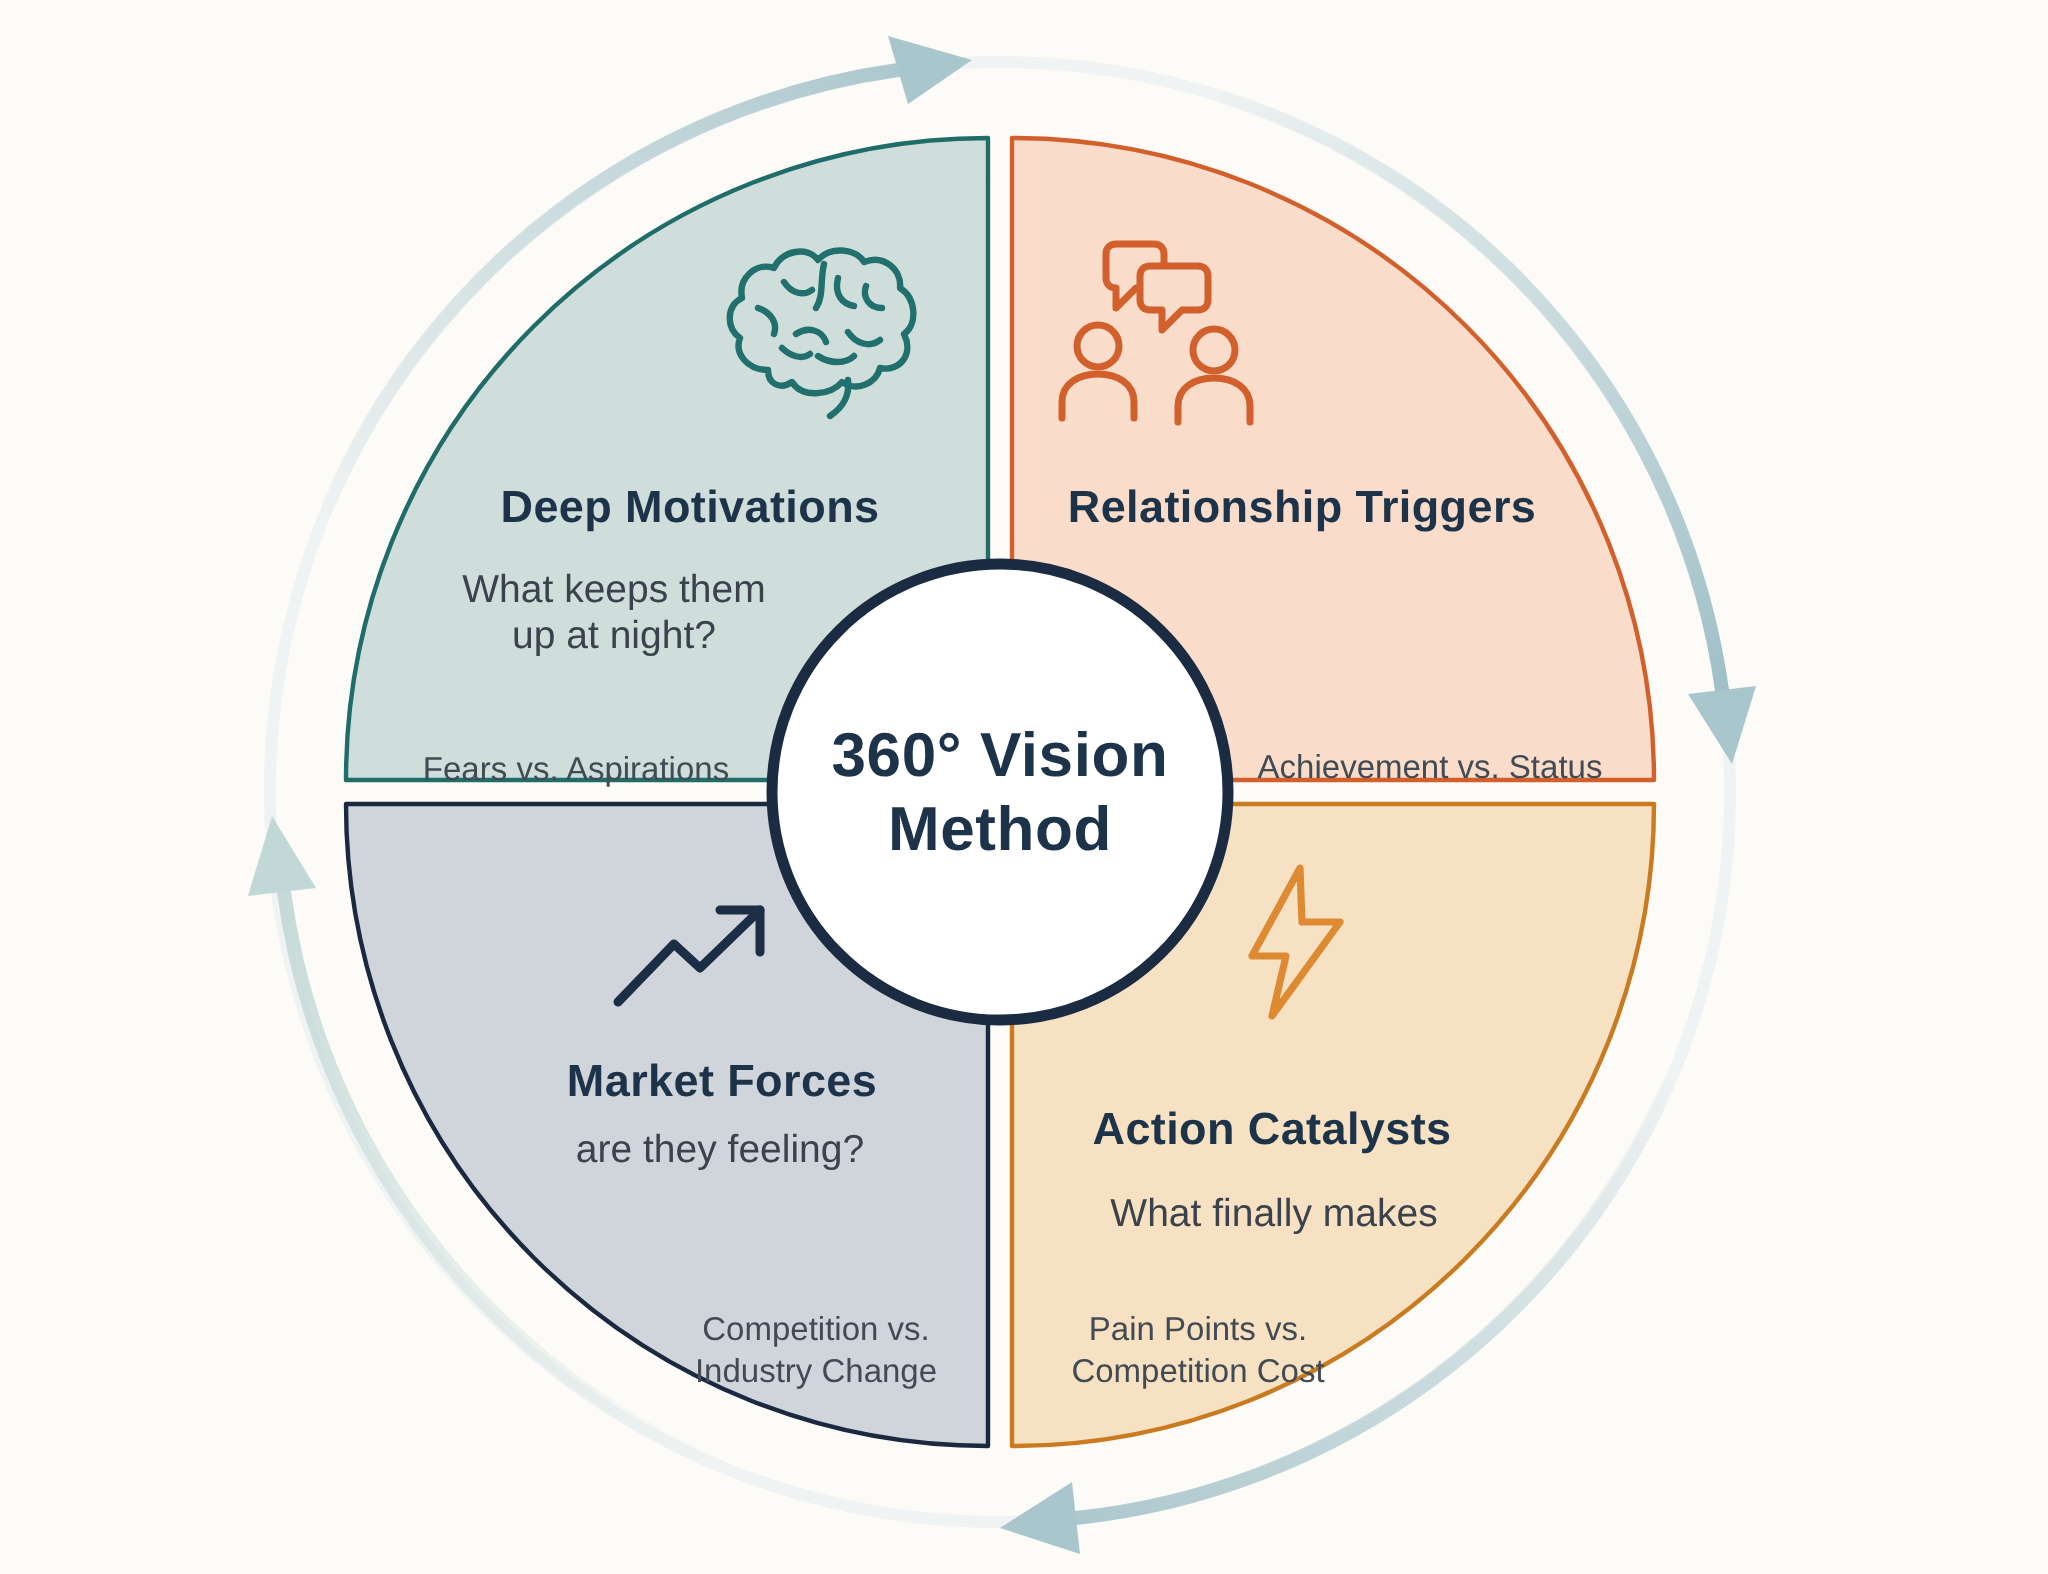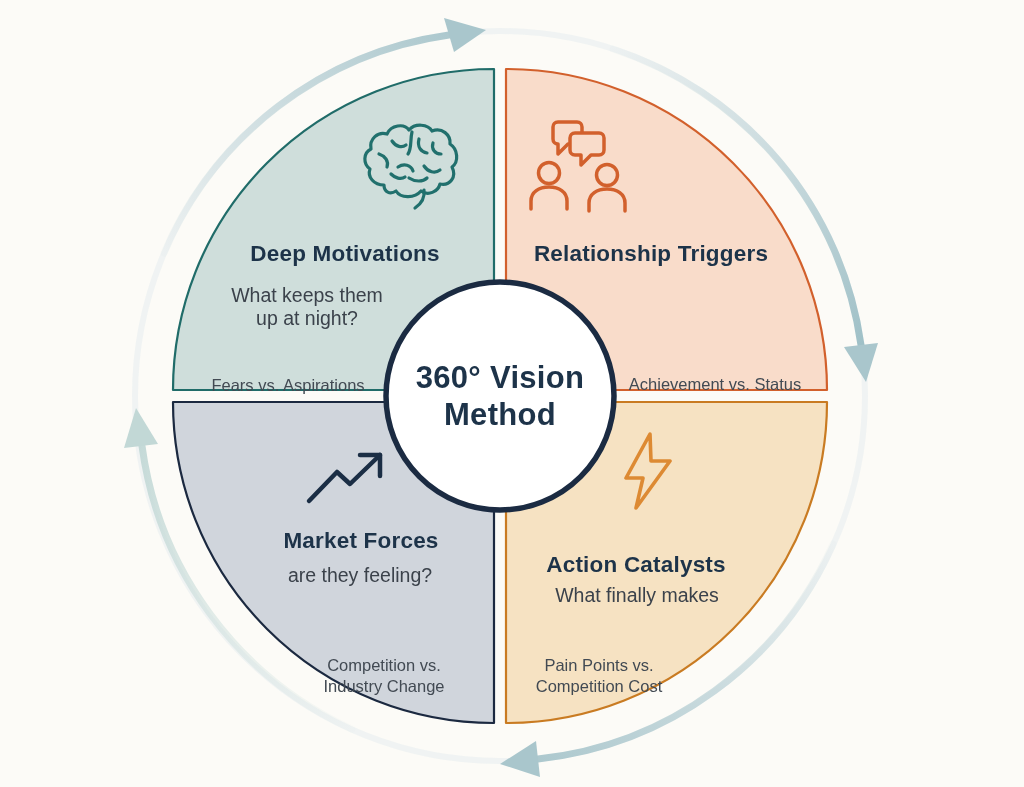--- a/index.html
+++ b/index.html
@@ -120,27 +120,27 @@
   <div class="txt q-title" style="left:651px;top:241px;">Relationship Triggers</div>
   <div class="txt q-sub" style="left:715px;top:346px;">
     <div>Achievement vs. Status</div>
     <div></div>
   </div>
 
   <div class="txt q-title" style="left:361px;top:528px;">Market Forces</div>
   <div class="txt q-question" style="left:360px;top:564px;">
     <div>are they feeling?</div>
   </div>
-  <div class="txt q-sub" style="left:384px;top:627px;">
+  <div class="txt q-sub" style="left:408px;top:627px;">
     <div>Competition vs.</div>
     <div>Industry Change</div>
   </div>
 
   <div class="txt q-title" style="left:636px;top:528px;margin-top:24px;">Action Catalysts</div>
-  <div class="txt q-question" style="left:637px;top:584px;">
+  <div class="txt q-question" style="left:637px;top:596px;">
     <div>What finally makes</div>
   </div>
   <div class="txt q-sub" style="left:599px;top:627px;">
     <div>Pain Points vs.</div>
     <div>Competition Cost</div>
   </div>
 
   <div class="txt center-title" style="left:500px;top:359px;">
     <div>360° Vision</div>
     <div>Method</div>

